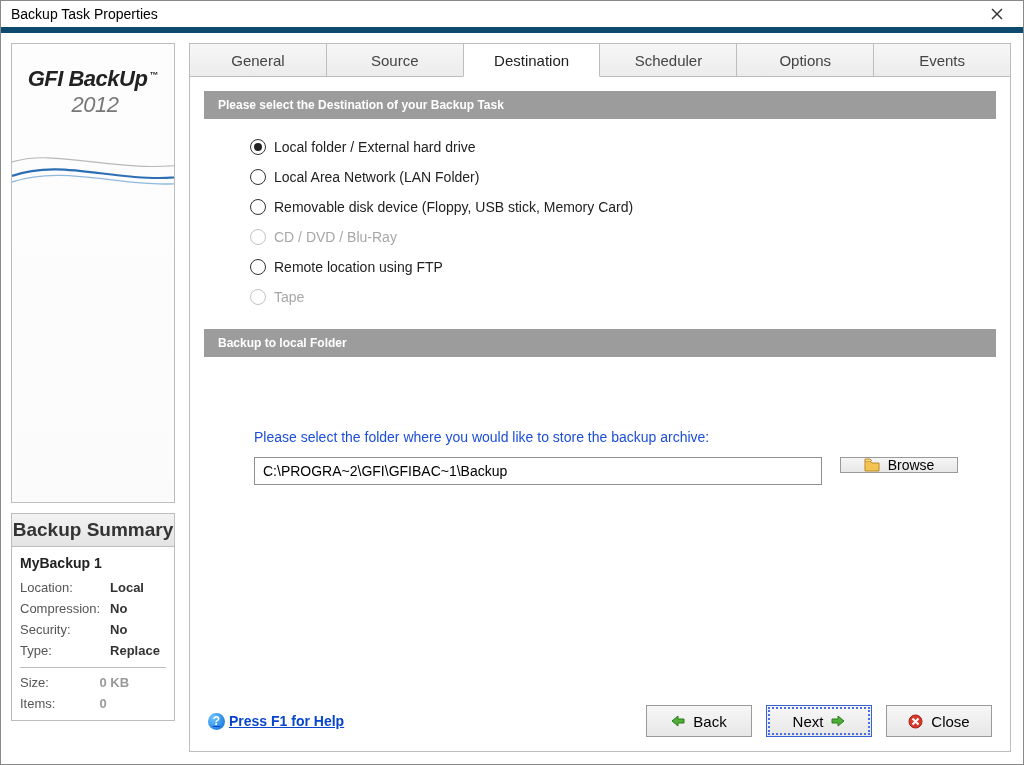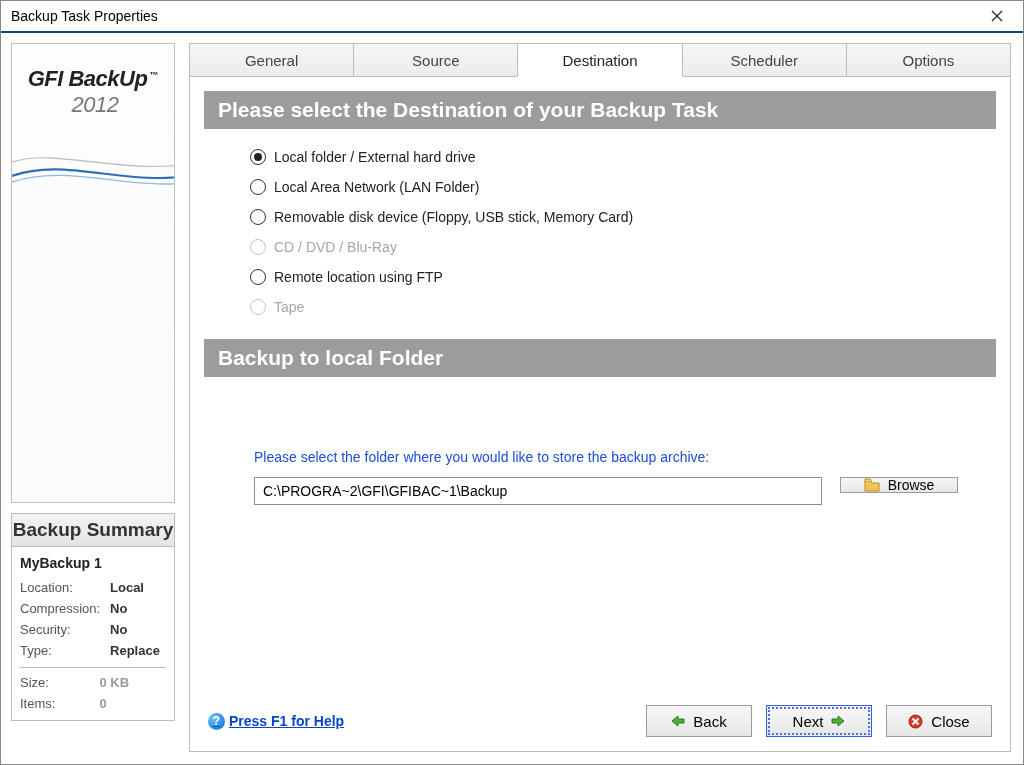--- a/index.html
+++ b/index.html
@@ -1,18 +1,18 @@
 <!DOCTYPE html>
 <html><head>
 <meta charset="utf-8">
 <style>
   * { box-sizing: border-box; }
   html, body { margin: 0; padding: 0; font-family: "Segoe UI", Tahoma, sans-serif; font-size: 13px; color: #222; background: #fff; }
   .window { width: 1024px; height: 765px; border: 1px solid #888; display: flex; flex-direction: column; background: #fff; }
-  .titlebar { height: 32px; display: flex; align-items: center; padding: 0 6px 0 10px; border-bottom: 2px solid #0c4a6e; }
+  .titlebar { height: 32px; display: flex; align-items: center; padding: 0 6px 0 10px; border-bottom: 6px solid #0c4a6e; }
   .titlebar .title { flex: 1; font-size: 14px; color: #000; }
   .titlebar .close { width: 40px; height: 28px; display: flex; align-items: center; justify-content: center; cursor: pointer; }
   .titlebar .close svg { width: 12px; height: 12px; stroke: #333; stroke-width: 1.4; }
   .body { flex: 1; display: flex; padding: 10px 12px 12px 10px; gap: 14px; overflow: hidden; }
 
   
   .leftcol { width: 164px; display: flex; flex-direction: column; }
   .brandbox { border: 1px solid #bdbdbd; height: 460px; background: linear-gradient(#fdfdfd, #fbfbfb); position: relative; overflow: hidden; }
   .brand-text { position: absolute; top: 22px; left: 0; right: 0; text-align: center; font-weight: bold; font-style: italic; font-size: 22px; letter-spacing: -0.5px; color: #222; }
   .brand-text .tm { font-size: 9px; vertical-align: super; font-style: normal; letter-spacing: 0; padding-left: 2px; }
@@ -27,21 +27,21 @@
   .summary-divider { border-top: 1px solid #bdbdbd; margin: 6px 0 4px; }
   .summary-body td.dim { color: #9a9a9a; font-weight: bold; }
 
   
   .rightcol { flex: 1; display: flex; flex-direction: column; }
   .tabs { display: flex; height: 34px; }
   .tab { flex: 1; border: 1px solid #bdbdbd; border-bottom: 1px solid #bdbdbd; background: linear-gradient(#f6f6f6, #ececec); display: flex; align-items: center; justify-content: center; font-size: 15px; color: #444; cursor: pointer; margin-left: -1px; }
   .tab:first-child { margin-left: 0; }
   .tab.active { background: #fff; border-bottom: 1px solid #fff; font-weight: 400; color: #222; position: relative; z-index: 2; }
   .tabpanel { flex: 1; border: 1px solid #bdbdbd; border-top: none; background: #fff; padding: 14px 0 14px 0; display: flex; flex-direction: column; }
-  .section-header { background: #9c9c9c; color: #fff; font-weight: bold; font-size: 21px; padding: 7px 14px; margin: 0 14px; }
+  .section-header { background: #9c9c9c; color: #fff; font-weight: bold; font-size: 12px; padding: 7px 14px; margin: 0 14px; }
   .radios { padding: 20px 14px 24px 60px; display: flex; flex-direction: column; gap: 14px; }
   .radio-row { display: flex; align-items: center; gap: 8px; font-size: 14px; color: #222; }
   .radio-row.disabled { color: #a7a7a7; }
   .radio-circle { width: 16px; height: 16px; border: 1.5px solid #333; border-radius: 50%; display: inline-flex; align-items: center; justify-content: center; flex-shrink: 0; }
   .radio-row.disabled .radio-circle { border-color: #c3c3c3; }
   .radio-dot { width: 8px; height: 8px; border-radius: 50%; background: #222; }
   .folder-area { padding: 14px 14px 0 14px; }
   .folder-prompt { margin: 58px 0 12px 50px; font-size: 14px; color: #1d4ed8; }
   .folder-row { display: flex; align-items: flex-start; margin: 0 38px 0 50px; gap: 18px; }
   .folder-input { flex: 1; height: 28px; border: 1px solid #8f8f8f; padding: 0 8px; font-size: 14px; font-family: inherit; }
@@ -126,20 +126,21 @@
       </div>
     </div>
 
     <div class="rightcol">
       <div class="tabs">
         <div class="tab">General</div>
         <div class="tab">Source</div>
         <div class="tab active">Destination</div>
         <div class="tab">Scheduler</div>
         <div class="tab">Options</div>
+        <div class="tab">Events</div>
       </div>
 
       <div class="tabpanel">
         <div class="section-header">Please select the Destination of your Backup Task</div>
 
         <div class="radios">
           <label class="radio-row">
             <span class="radio-circle">
                 <span class="radio-dot"></span>
               </span>

